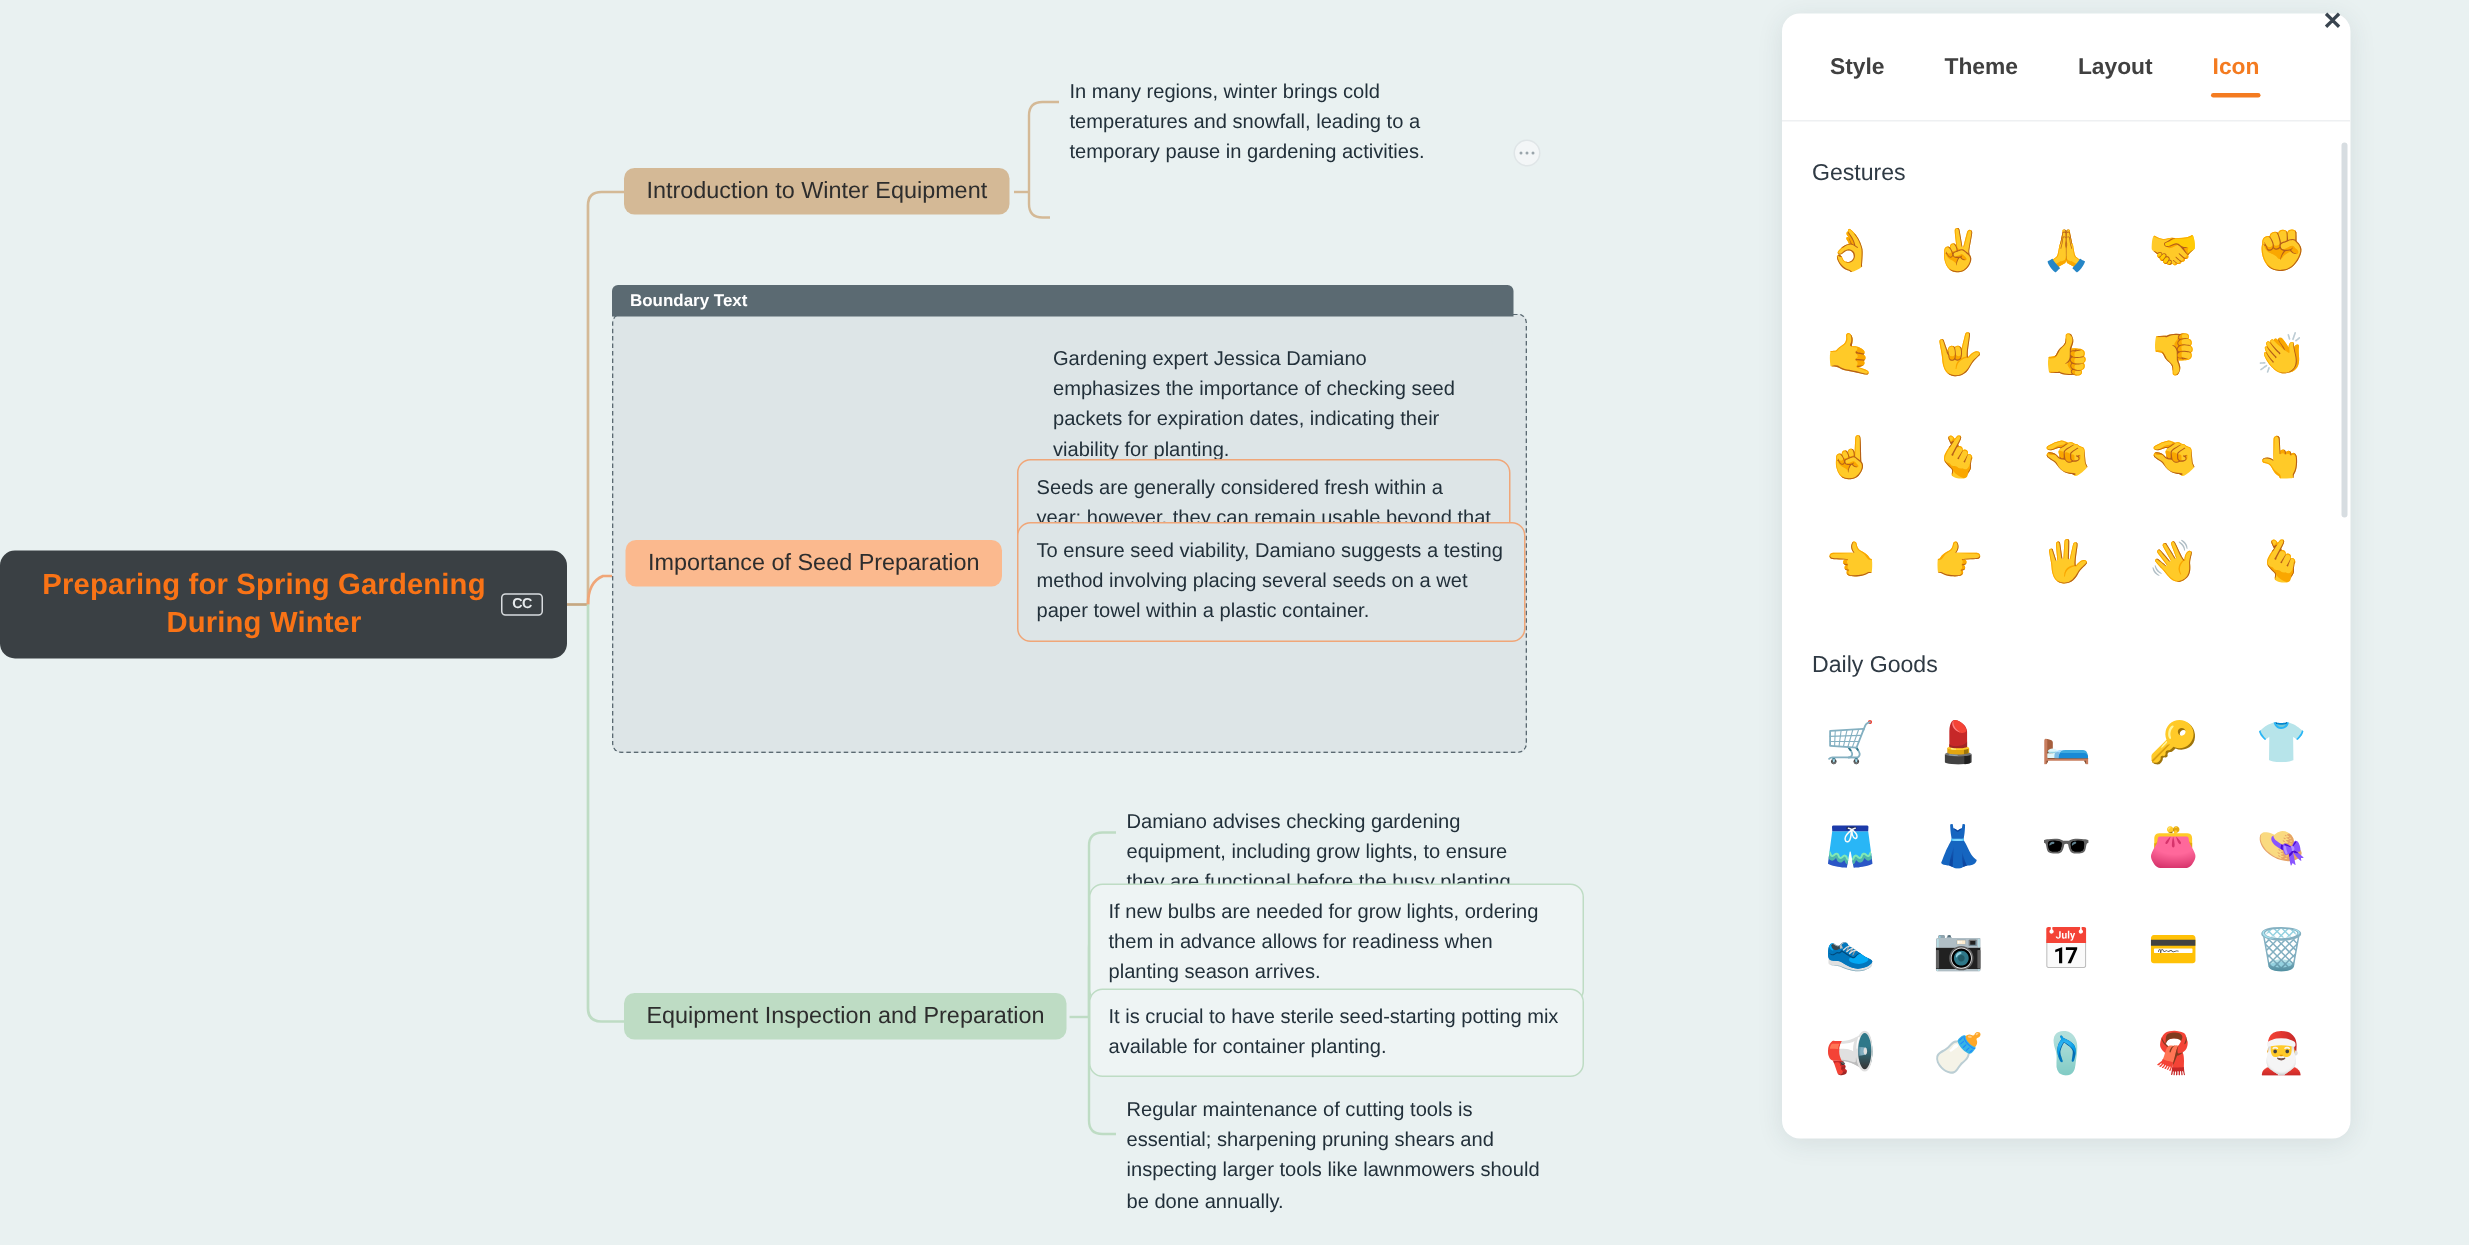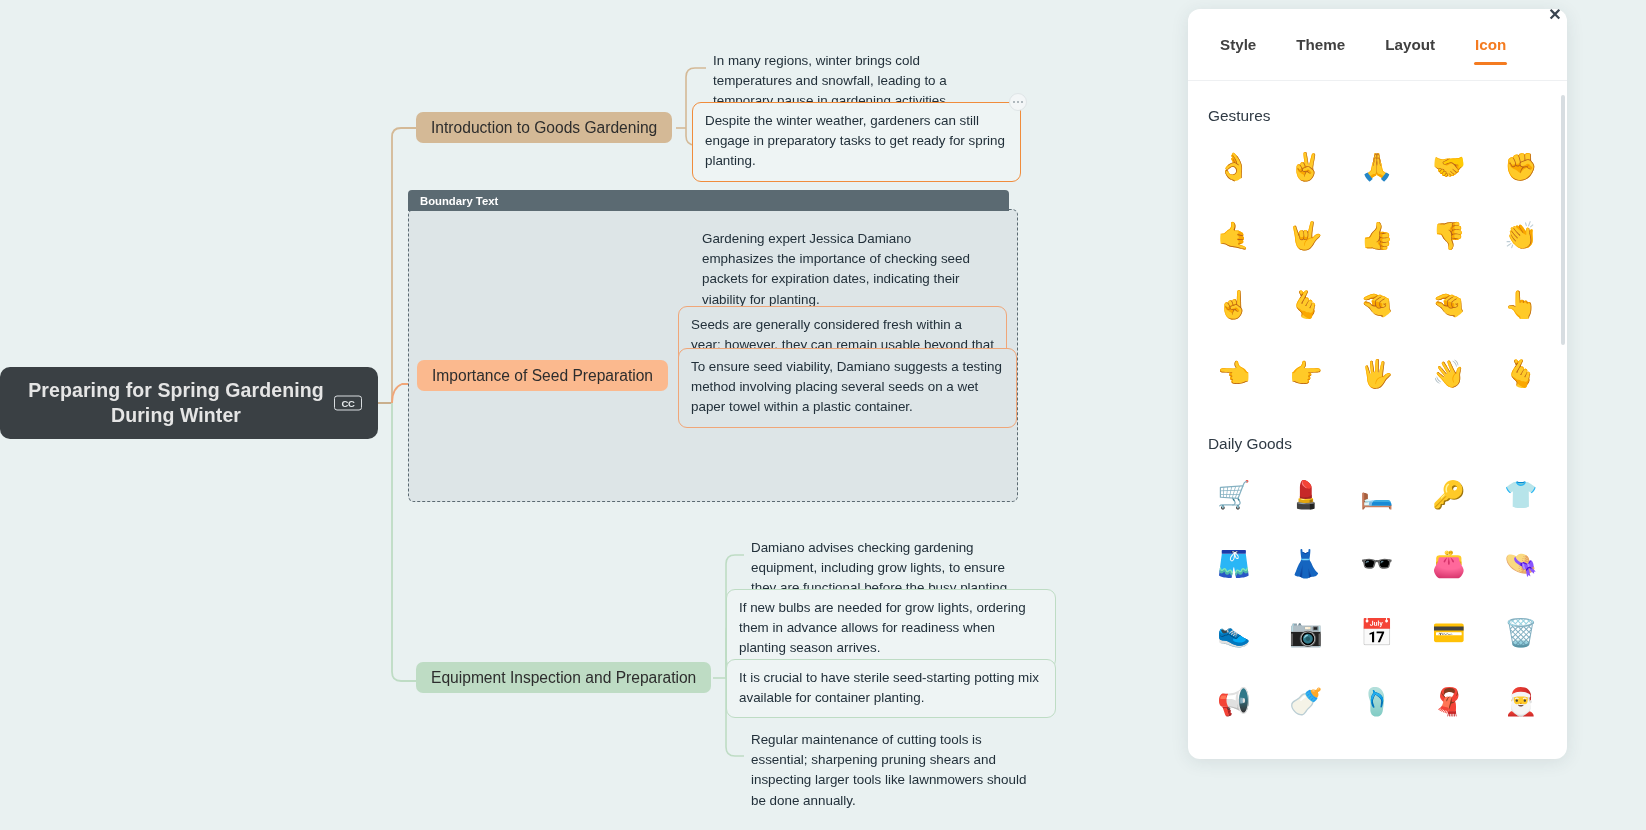--- a/index.html
+++ b/index.html
@@ -18,21 +18,21 @@
   .node { position: absolute; }
 
   
   #root-node {
     left: 0px; top: 367px; width: 378px; height: 72px;
     background: #3a4044; border-radius: 10px;
     display: flex; align-items: center; justify-content: center;
     padding: 6px 44px 6px 18px;
   }
   #root-title {
-    color: #e5e5e5; font-size: 19.5px; font-weight: 700; line-height: 25px;
+    color: #f97316; font-size: 19.5px; font-weight: 700; line-height: 25px;
     text-align: center; letter-spacing: .1px;
   }
   #root-cc {
     position: absolute; right: 16px; top: 50%; transform: translateY(-50%);
     width: 28px; height: 15px; border: 1.4px solid #d8dcdf; border-radius: 3px;
     color: #e6eaec; font-size: 9.5px; font-weight: 700; line-height: 13px;
     text-align: center; letter-spacing: -.3px;
   }
 
   
@@ -158,24 +158,23 @@
 
     <div id="boundary-box"></div>
     <div id="boundary-tab">Boundary Text</div>
 
     <div class="node" id="root-node">
       <div id="root-title">Preparing for Spring Gardening During Winter</div>
       <div id="root-cc">CC</div>
     </div>
 
     <div class="node branch" id="branch-intro">
-      <span>Introduction to Goods Gardening</span>
+      <span>Introduction to Winter Equipment</span>
     </div>
     <div class="leaf plain" style="left:700px; top:42px; width:300px;">In many regions, winter brings cold temperatures and snowfall, leading to a temporary pause in gardening activities.</div>
-    <div class="leaf tan-sel" style="left:692px; top:102px; width:329px;">Despite the winter weather, gardeners can still engage in preparatory tasks to get ready for spring planting.</div>
     <div id="leaf-dots">
       <i></i>
       <i></i>
       <i></i>
     </div>
 
     <div class="node branch" id="branch-seed">
       <span>Importance of Seed Preparation</span>
     </div>
     <div class="leaf on-boundary" style="left:690px; top:221px; width:305px;">Gardening expert Jessica Damiano emphasizes the importance of checking seed packets for expiration dates, indicating their viability for planting.</div>

